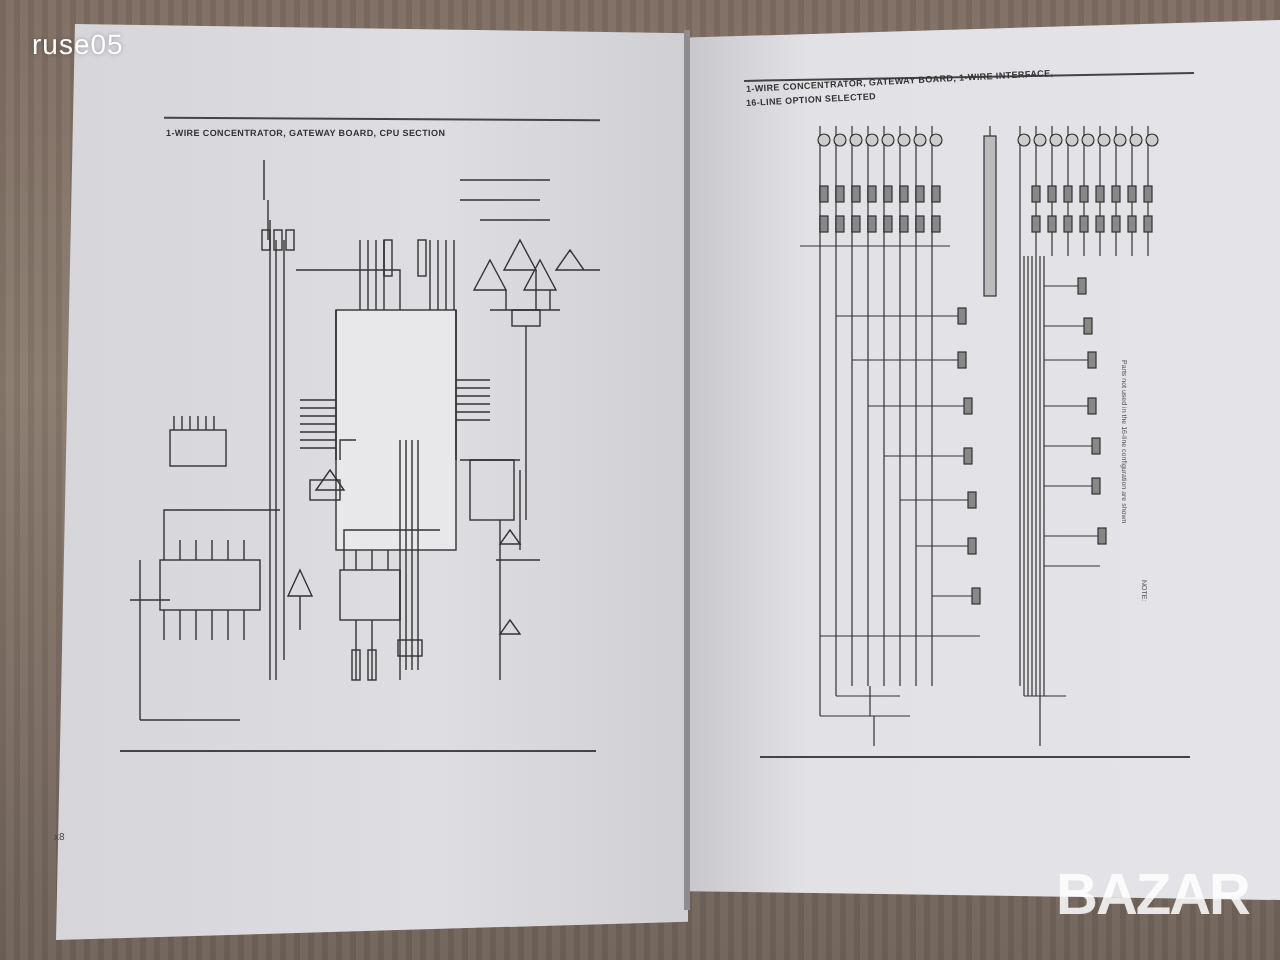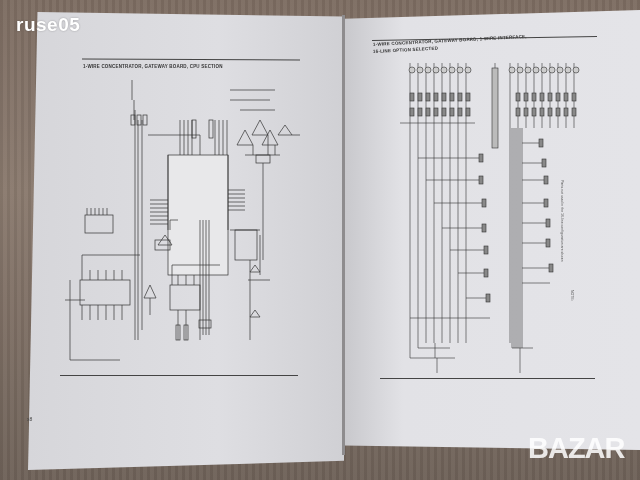--- a/index.html
+++ b/index.html
@@ -9,21 +9,21 @@
   .wood{position:absolute;inset:0;
         background:repeating-linear-gradient(90deg,rgba(0,0,0,0.05) 0 3px,rgba(255,255,255,0.03) 3px 7px);}
   .page{position:absolute;background:#dcdce0;}
   .page.left{left:28px;top:12px;width:316px;height:458px;
              background:linear-gradient(90deg,#d6d6da 0%,#dedee2 60%,#d0d0d4 100%);
              clip-path:polygon(3% 0,100% 1%,100% 98%,0 100%);}
   .page.right{left:344px;top:10px;width:296px;height:440px;
               background:linear-gradient(90deg,#c8c8cc 0%,#e2e2e6 20%,#e4e4e8 100%);
               clip-path:polygon(0 2%,100% 0,100% 100%,0 99%);}
   .gutter{position:absolute;left:342px;top:15px;width:3px;height:440px;background:#8e8c8e;}
-  .watermark{position:absolute;left:16px;top:14px;color:#fff;font-weight:bold;font-size:19px;
+  .watermark{position:absolute;left:16px;top:14px;color:#fff;font-weight:normal;font-size:14px;
              letter-spacing:0.5px;text-shadow:0 0 2px rgba(0,0,0,0.3);}
   .title{position:absolute;font-size:4.5px;font-weight:bold;color:#333;letter-spacing:0.2px;}
   .rule{position:absolute;height:1px;background:#444;}
   .pageno{position:absolute;font-size:5px;color:#444;}
   .bazar{position:absolute;left:528px;top:432px;font-size:29px;font-weight:bold;color:rgba(255,255,255,0.85);
          letter-spacing:-1px;font-family:Liberation Sans, sans-serif;}
   svg{position:absolute;}
   .note{position:absolute;font-size:3.5px;color:#555;writing-mode:vertical-rl;line-height:4px;}
 </style>
 </head>

